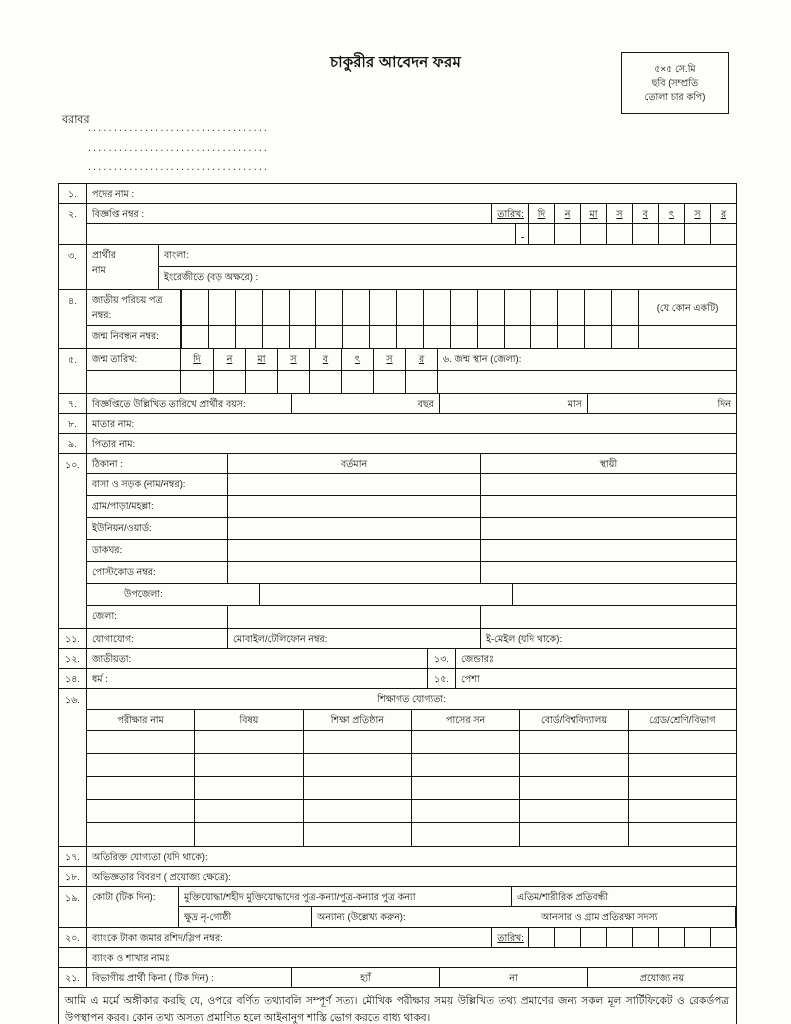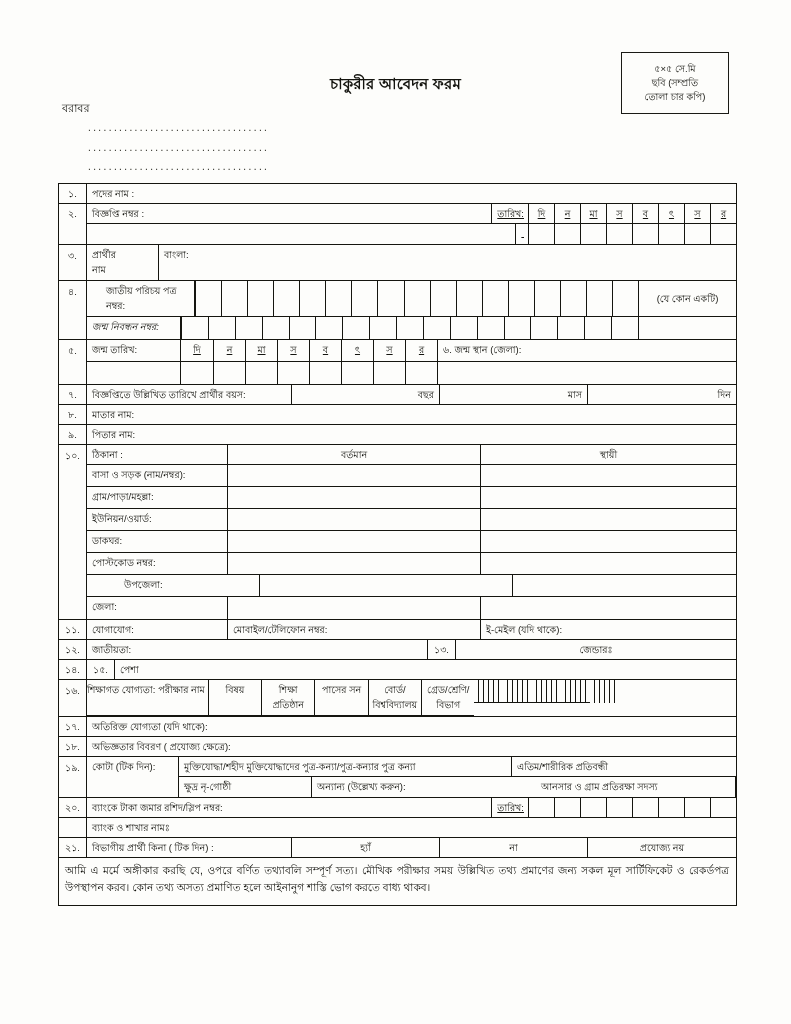--- a/index.html
+++ b/index.html
@@ -13,36 +13,36 @@
     overflow: hidden;
   }
   .page {
     position: absolute;
     inset: 0;
     padding: 0;
   }
   
   .header { position: relative; height: 182px; }
   .title {
-    position: absolute; left: 0; right: 0; top: 72px;
+    position: absolute; left: 0; right: 0; top: 50px;
     text-align: center;
     font-size: 15px; font-weight: bold;
     letter-spacing: .2px;
   }
   .photo-box {
     position: absolute; right: 62px; top: 52px;
     width: 108px; height: 62px;
     border: 1.6px solid #1a1a15;
     display: flex; flex-direction: column;
     align-items: center; justify-content: center;
     font-size: 9.5px; line-height: 1.45;
   }
   .photo-box span { display:block; white-space: nowrap; }
   .addressee {
-    position: absolute; left: 62px; top: 100px;
+    position: absolute; left: 62px; top: 111px;
     font-size: 11px;
   }
   .dots-wrap { position: absolute; left: 88px; top: 118px; }
   .dots {
     font-size: 10px; letter-spacing: 2.4px;
     color: #2a2a22; line-height: 1.95;
     white-space: nowrap;
   }
   
   .form {
@@ -86,21 +86,21 @@
   .nidgrid { display: flex; flex: 1 1 auto; }
   .nidgrid .ncell {
     flex: 1 1 0; min-width:0;
     border-left: 1.1px solid #15150f;
   }
   
   .colstack { display: flex; flex-direction: column; flex: 1 1 auto; min-width:0; }
   .subrow { display: flex; border-bottom: 1.1px solid #15150f; justify-content: space-between; }
   .subrow:last-child { border-bottom: none; }
   
-  .edu { display: flex; flex-direction: row; flex: 1 1 auto; }
+  .edu { display: flex; flex-direction: column; flex: 1 1 auto; }
   .edu-head, .edu-row { display: flex; }
   .edu-head { border-bottom: 1.1px solid #15150f; }
   .edu-row { border-bottom: 1.1px solid #15150f; height: 23px; }
   .edu-row:last-child { border-bottom: none; }
   .edu-c { flex: 1 1 0; min-width: 0; border-left: 1.1px solid #15150f; font-size: 9.5px; text-align:center; padding: 3px 2px 2px; }
   .edu-c:first-child { border-left: none; }
   .edu-title { font-size: 9.5px; text-align: center; padding: 3px 0 2px; border-bottom: 1.1px solid #15150f; }
   
   .decl {
     font-size: 10.5px;
@@ -175,28 +175,31 @@
     <div class="row">
       <div class="sn tall">৩.</div>
       <div class="cell br" style="flex:none;width:72px;">
         <div>প্রার্থীর</div>
         <div>নাম</div>
       </div>
       <div class="colstack">
         <div class="subrow h22">
           <div class="cell">বাংলা:</div>
         </div>
+        <div class="subrow h22">
+          <div class="cell">ইংরেজীতে (বড় অক্ষরে) :</div>
+        </div>
       </div>
     </div>
 
     <div class="row">
       <div class="sn tall">৪.</div>
       <div class="colstack">
         <div class="subrow" style="height:36px;">
-          <div class="cell br" style="flex:none;width:94px;margin-left:14px;">
+          <div class="cell br" style="flex:none;width:94px;">
             <div>জাতীয় পরিচয় পত্র</div>
             <div>নম্বর:</div>
           </div>
           <div class="nidgrid">
             <div class="ncell"></div>
               <div class="ncell"></div>
             <div class="ncell"></div>
               <div class="ncell"></div>
             <div class="ncell"></div>
               <div class="ncell"></div>
@@ -207,21 +210,21 @@
             <div class="ncell"></div>
               <div class="ncell"></div>
             <div class="ncell"></div>
               <div class="ncell"></div>
             <div class="ncell"></div>
               <div class="ncell"></div>
             <div class="ncell"></div>
           </div>
           <div class="cell bl ctr" style="flex:none;width:98px;display:flex;align-items:center;justify-content:center;">(যে কোন একটি)</div>
         </div>
-        <div class="subrow" style="height:22px;border-bottom:none;font-style:italic;">
+        <div class="subrow" style="height:22px;border-bottom:none;">
           <div class="cell br" style="flex:none;width:94px;">জন্ম নিবন্ধন নম্বর:</div>
           <div class="nidgrid">
             <div class="ncell"></div>
               <div class="ncell"></div>
             <div class="ncell"></div>
               <div class="ncell"></div>
             <div class="ncell"></div>
               <div class="ncell"></div>
             <div class="ncell"></div>
               <div class="ncell"></div>
@@ -345,25 +348,26 @@
       <div class="sn">১১.</div>
       <div class="cell br" style="flex:none;width:141px;">যোগাযোগ:</div>
       <div class="cell br" style="flex:none;width:253px;">মোবাইল/টেলিফোন নম্বর:</div>
       <div class="cell">ই-মেইল (যদি থাকে):</div>
     </div>
 
     <div class="row h20">
       <div class="sn">১২.</div>
       <div class="cell br">জাতীয়তা:</div>
       <div class="sn br">১৩.</div>
-      <div class="cell" style="flex:none;width:280px;text-align:center;">জেন্ডারঃ</div>
+      <div class="cell" style="flex:none;width:280px;">জেন্ডারঃ</div>
     </div>
 
     <div class="row h20">
       <div class="sn">১৪.</div>
+      <div class="cell br">ধর্ম :</div>
       <div class="sn br">১৫.</div>
       <div class="cell" style="flex:none;width:280px;">পেশা</div>
     </div>
 
     <div class="row">
       <div class="sn tall">১৬.</div>
       <div class="edu">
         <div class="edu-title">শিক্ষাগত যোগ্যতা:</div>
         <div class="edu-head">
           <div class="edu-c">পরীক্ষার নাম</div>

